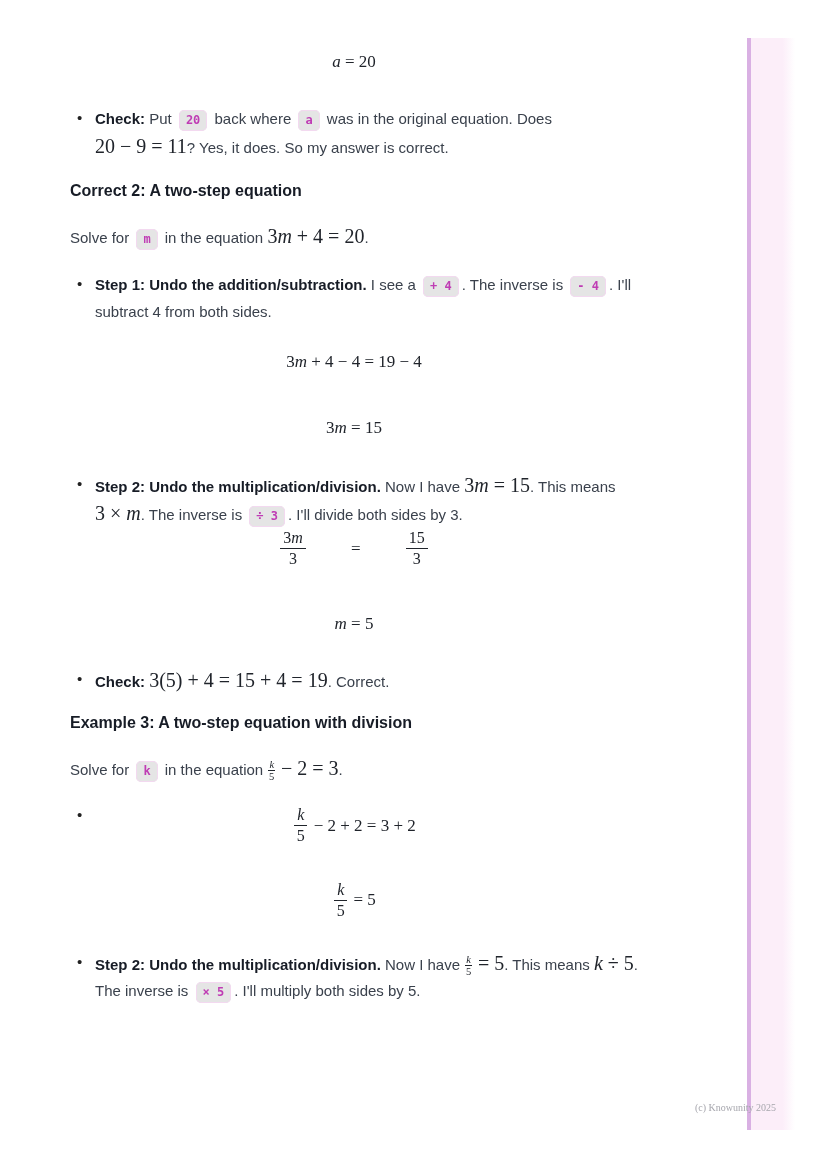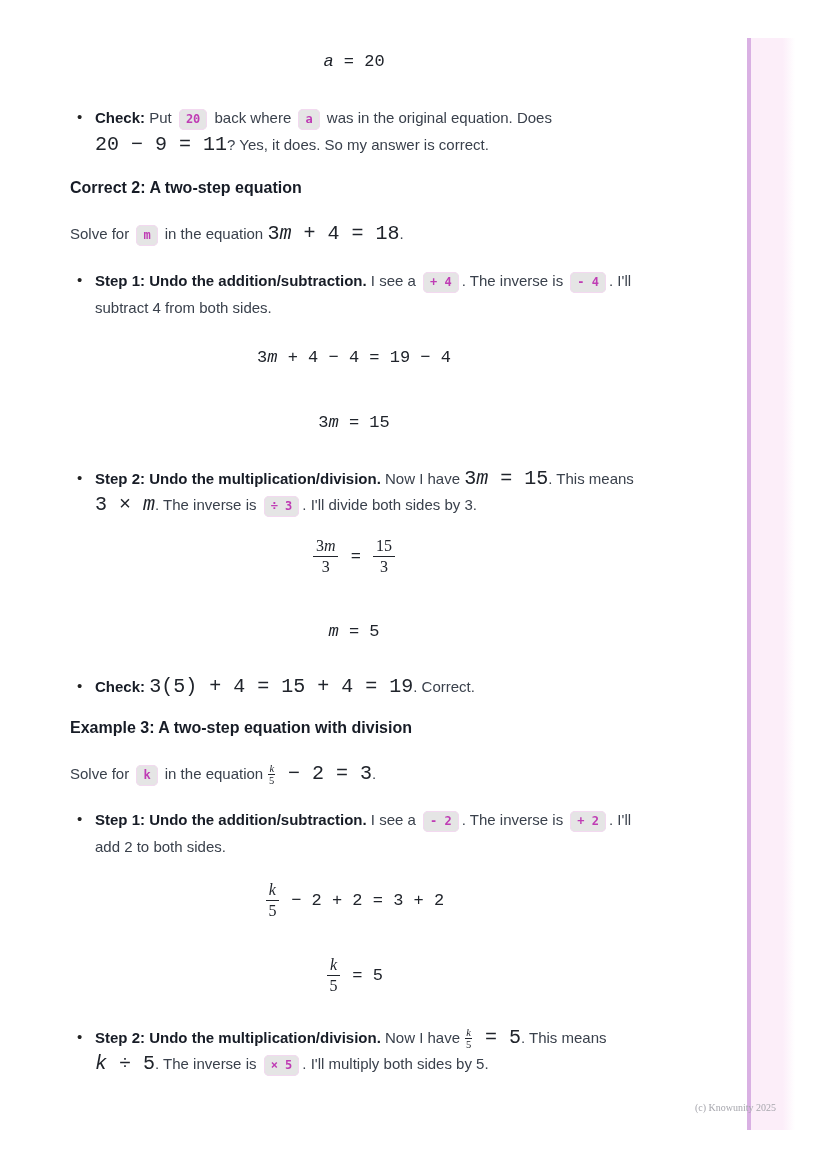--- a/index.html
+++ b/index.html
@@ -21,21 +21,21 @@
   .t{color:#3a414c;}
   .t.b{font-weight:700;color:#171c26;}
   
   .chip{
     font-family:"DejaVu Sans Mono",monospace;font-size:12px;font-weight:700;
     color:#bf3cb4;background:#e5e5e5;border:1px solid #f3d9f0;border-radius:5px;
     padding:2px 6px 3px 6px;margin:0 3px;
     box-decoration-break:clone;-webkit-box-decoration-break:clone;
   }
   
-  .math{font-family:Liberation Mono, monospace;color:#20242b;white-space:pre;}
+  .math{font-family:Liberation Serif, serif;color:#20242b;white-space:pre;}
   .mi{font-style:italic;}
   .mn{font-style:normal;}
   .para .math,.bullet .math{font-size:20px;}
   .eq{display:flex;justify-content:center;align-items:center;
       font-family:"Liberation Serif",serif;font-size:17px;color:#20242b;}
   .eq .math{font-size:17px;}
   .frac{display:inline-block;text-align:center;vertical-align:middle;
         font-size:16px;line-height:1.15;margin:0 2px;}
   .frac .num{display:block;border-bottom:1px solid #20242b;padding:0 3px 1px 3px;}
   .frac .den{display:block;padding-top:1px;}
@@ -47,21 +47,21 @@
   .footer{position:absolute;top:1102px;right:52px;font-size:10px;color:#a6a6ad;z-index:3;font-family:Liberation Serif, serif;}
   
   .m-eq1{margin-top:52px;}
   .m-check1{margin-top:34px;}
   .m-h2{margin-top:20px;}
   .m-solvem{margin-top:22px;}
   .m-s1{margin-top:19px;}
   .m-eqa{margin-top:27px;}
   .m-eqb{margin-top:46px;}
   .m-s2{margin-top:34px;}
-  .m-eqc{margin-top:18px;}
+  .m-eqc{gap:39px;}
   .m-eqd{margin-top:45px;}
   .m-chk2{margin-top:33px;}
   .m-h3{margin-top:18px;}
   .m-solvek{margin-top:22px;}
   .m-s3{margin-top:18px;}
   .m-eqe{margin-top:21px;}
   .m-eqf{margin-top:35px;}
   .m-s4{margin-top:30px;}
 </style>
 </head>
@@ -77,21 +77,21 @@
     <div class="eq m-eq1">
         <span class="math"><span class="mi">a</span><span class="mn"> = 20</span></span>
       </div>
 
     <div class="bullet m-check1">
       <span class="dot">•</span><span><span class="t b">Check:</span><span class="t"> Put </span><span class="chip">20</span><span class="t"> back where </span><span class="chip">a</span><span class="t"> was in the original equation. Does </span><span class="math"><span class="mn">20 − 9 = 11</span></span><span class="t">? Yes, it does. So my answer is correct.</span></span>
     </div>
 
     <div class="heading m-h2">Correct 2: A two-step equation</div>
 
-    <div class="para m-solvem"><span class="t">Solve for </span><span class="chip">m</span><span class="t"> in the equation </span><span class="math"><span class="mn">3</span><span class="mi">m</span><span class="mn"> + 4 = 18</span></span><span class="t">.</span></div>
+    <div class="para m-solvem"><span class="t">Solve for </span><span class="chip">m</span><span class="t"> in the equation </span><span class="math"><span class="mn">3</span><span class="mi">m</span><span class="mn"> + 4 = 20</span></span><span class="t">.</span></div>
 
     <div class="bullet m-s1">
       <span class="dot">•</span><span><span class="t b">Step 1: Undo the addition/subtraction.</span><span class="t"> I see a </span><span class="chip">+ 4</span><span class="t">. The inverse is </span><span class="chip">- 4</span><span class="t">. I'll subtract 4 from both sides.</span></span>
     </div>
 
     <div class="eq m-eqa">
         <span class="math"><span class="mn">3</span><span class="mi">m</span><span class="mn"> + 4 − 4 = 19 − 4</span></span>
       </div>
 
     <div class="eq m-eqb">
@@ -120,21 +120,21 @@
 
     <div class="bullet m-chk2">
       <span class="dot">•</span><span><span class="t b">Check:</span><span class="t"> </span><span class="math"><span class="mn">3(5) + 4 = 15 + 4 = 19</span></span><span class="t">. Correct.</span></span>
     </div>
 
     <div class="heading m-h3">Example 3: A two-step equation with division</div>
 
     <div class="para m-solvek"><span class="t">Solve for </span><span class="chip">k</span><span class="t"> in the equation </span><span class="ifrac"><span class="num"><span class="mi">k</span></span><span class="den"><span class="mn">5</span></span></span><span class="math"><span class="mn"> − 2 = 3</span></span><span class="t">.</span></div>
 
     <div class="bullet m-s3">
-      <span class="dot">•</span><span><span class="t b">Step 1: Undo the addition/subtraction.</span><span class="t"> I see a </span><span class="chip">- 2</span><span class="t">. The inverse is </span><span class="chip">+ 2</span><span class="t">. I'll add 2 to both sides.</span></span>
+      <span class="dot">•</span>
     </div>
 
     <div class="eq m-eqe">
         <span class="frac">
           <span class="num"><span class="mi">k</span></span>
           <span class="den"><span class="mn">5</span></span>
         </span>
         <span class="math"><span class="mn"> − 2 + 2 = 3 + 2</span></span>
       </div>
 

